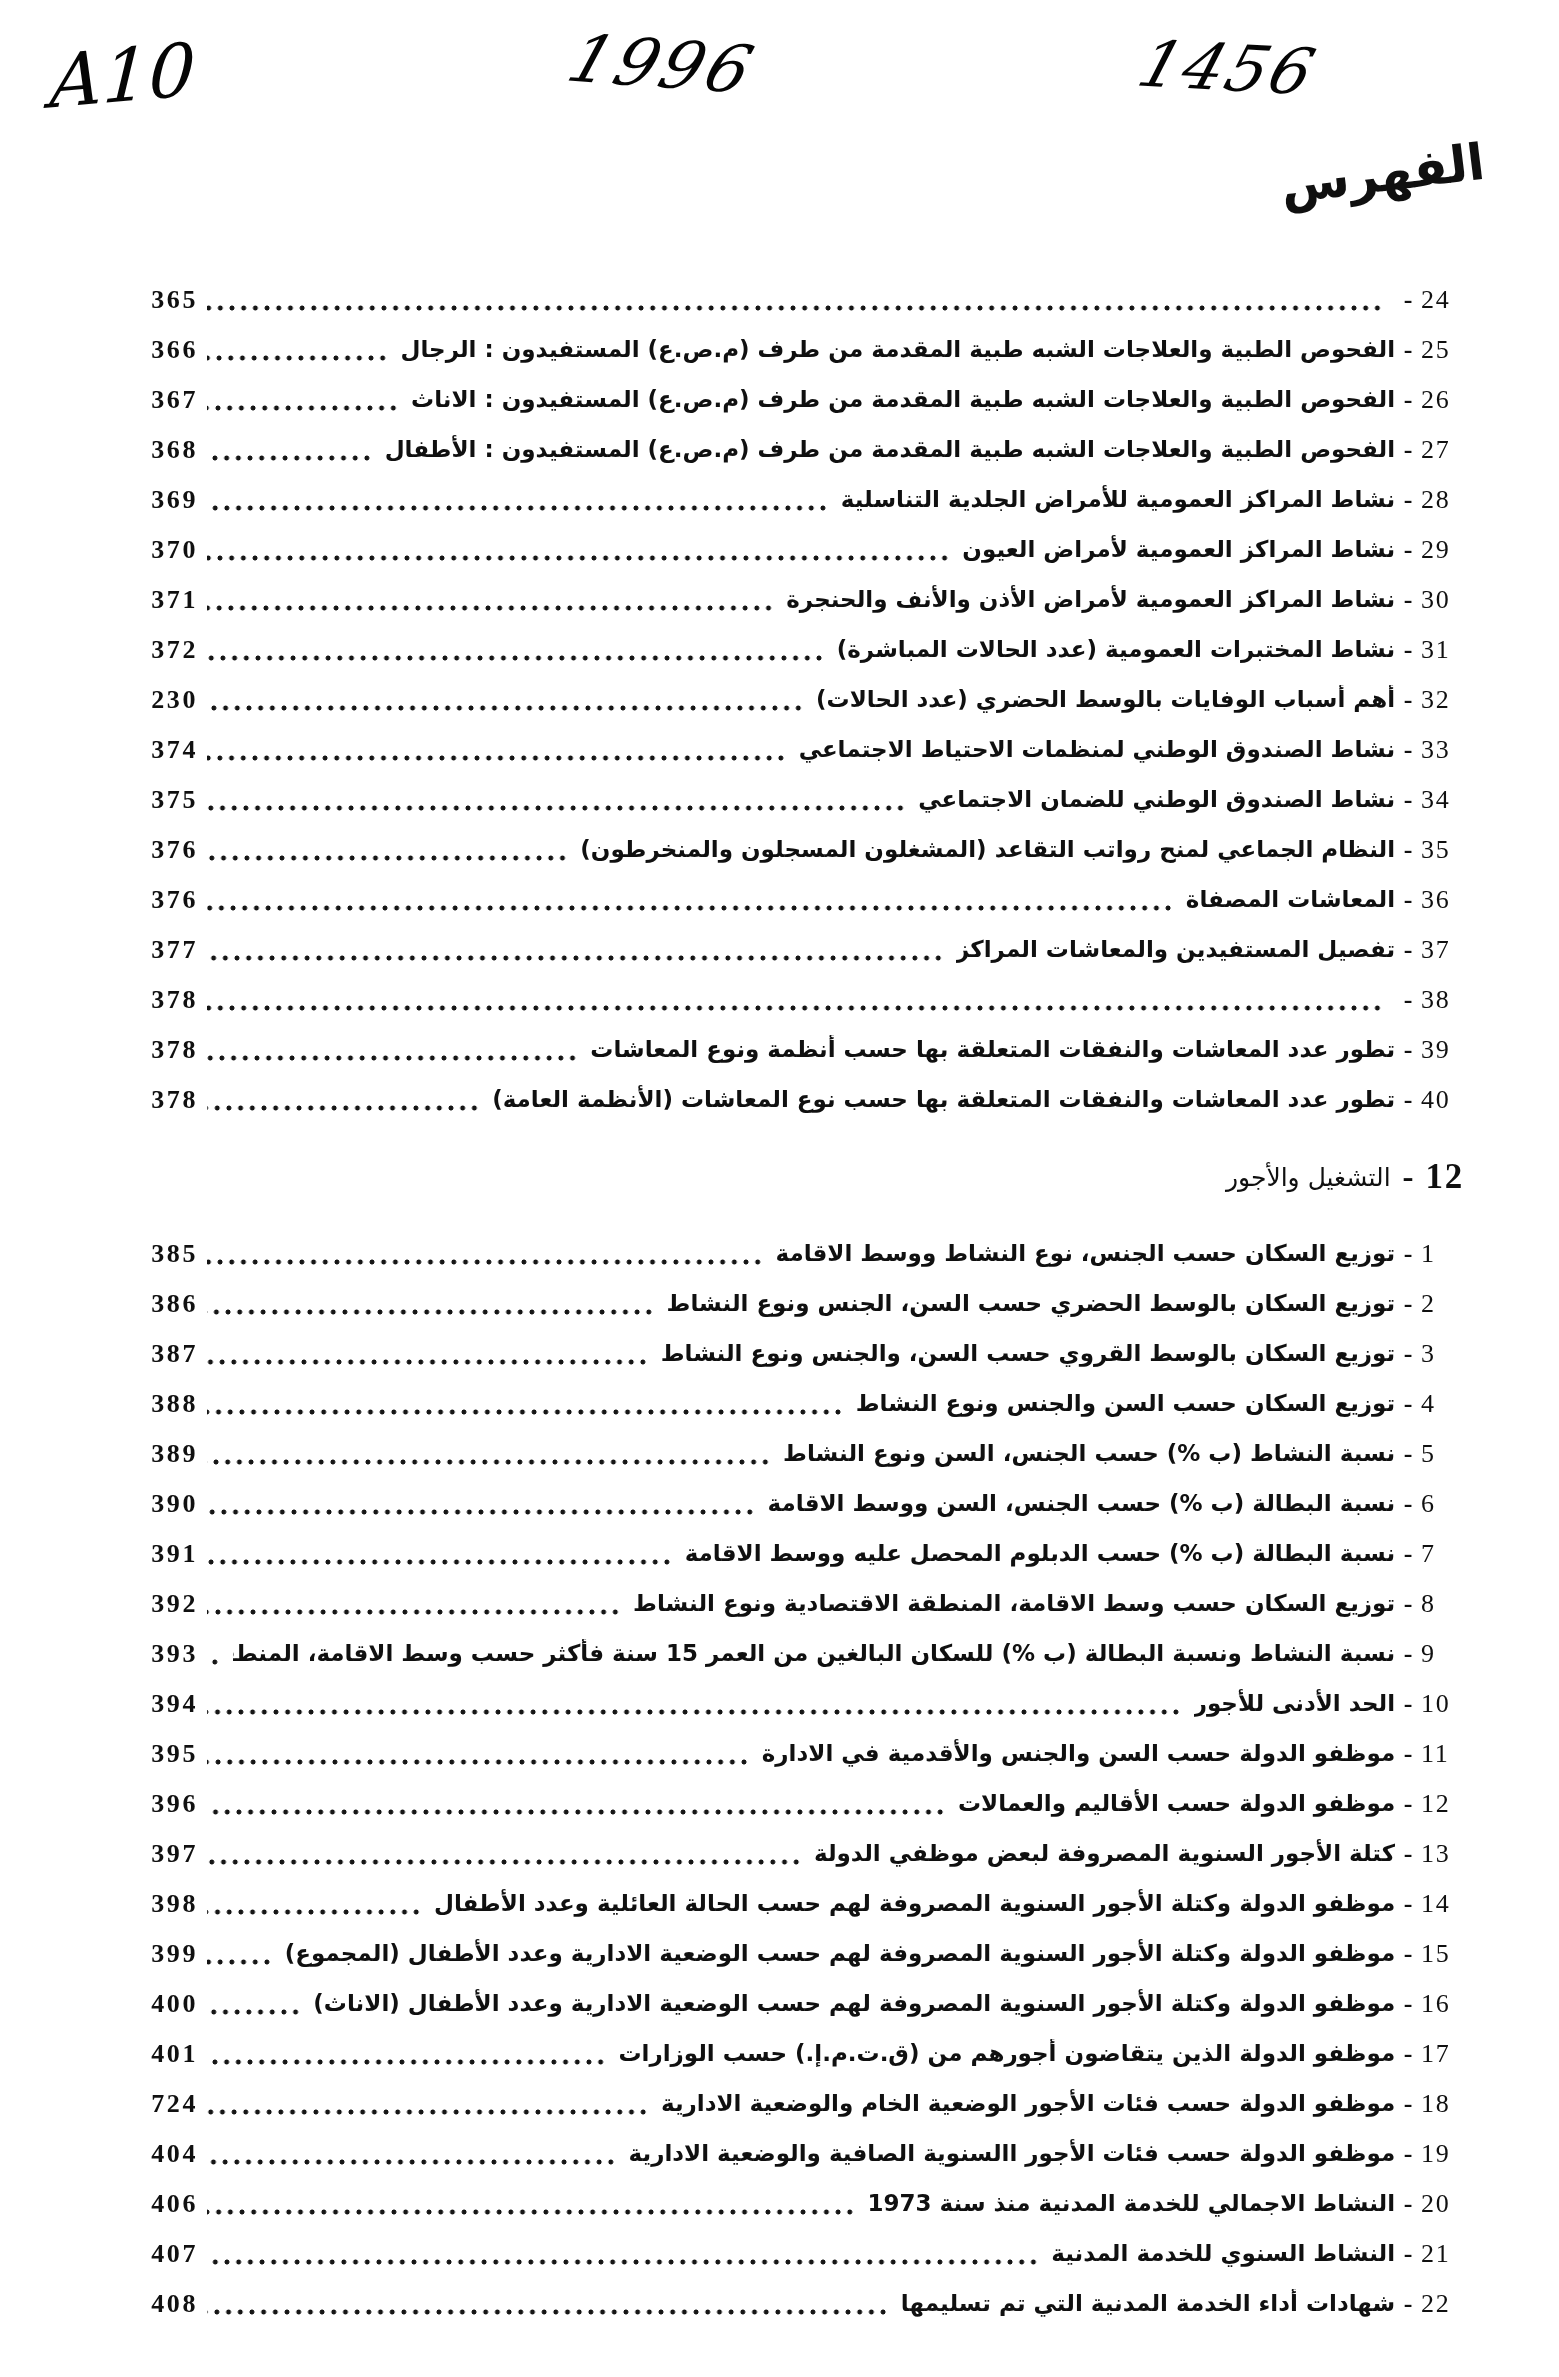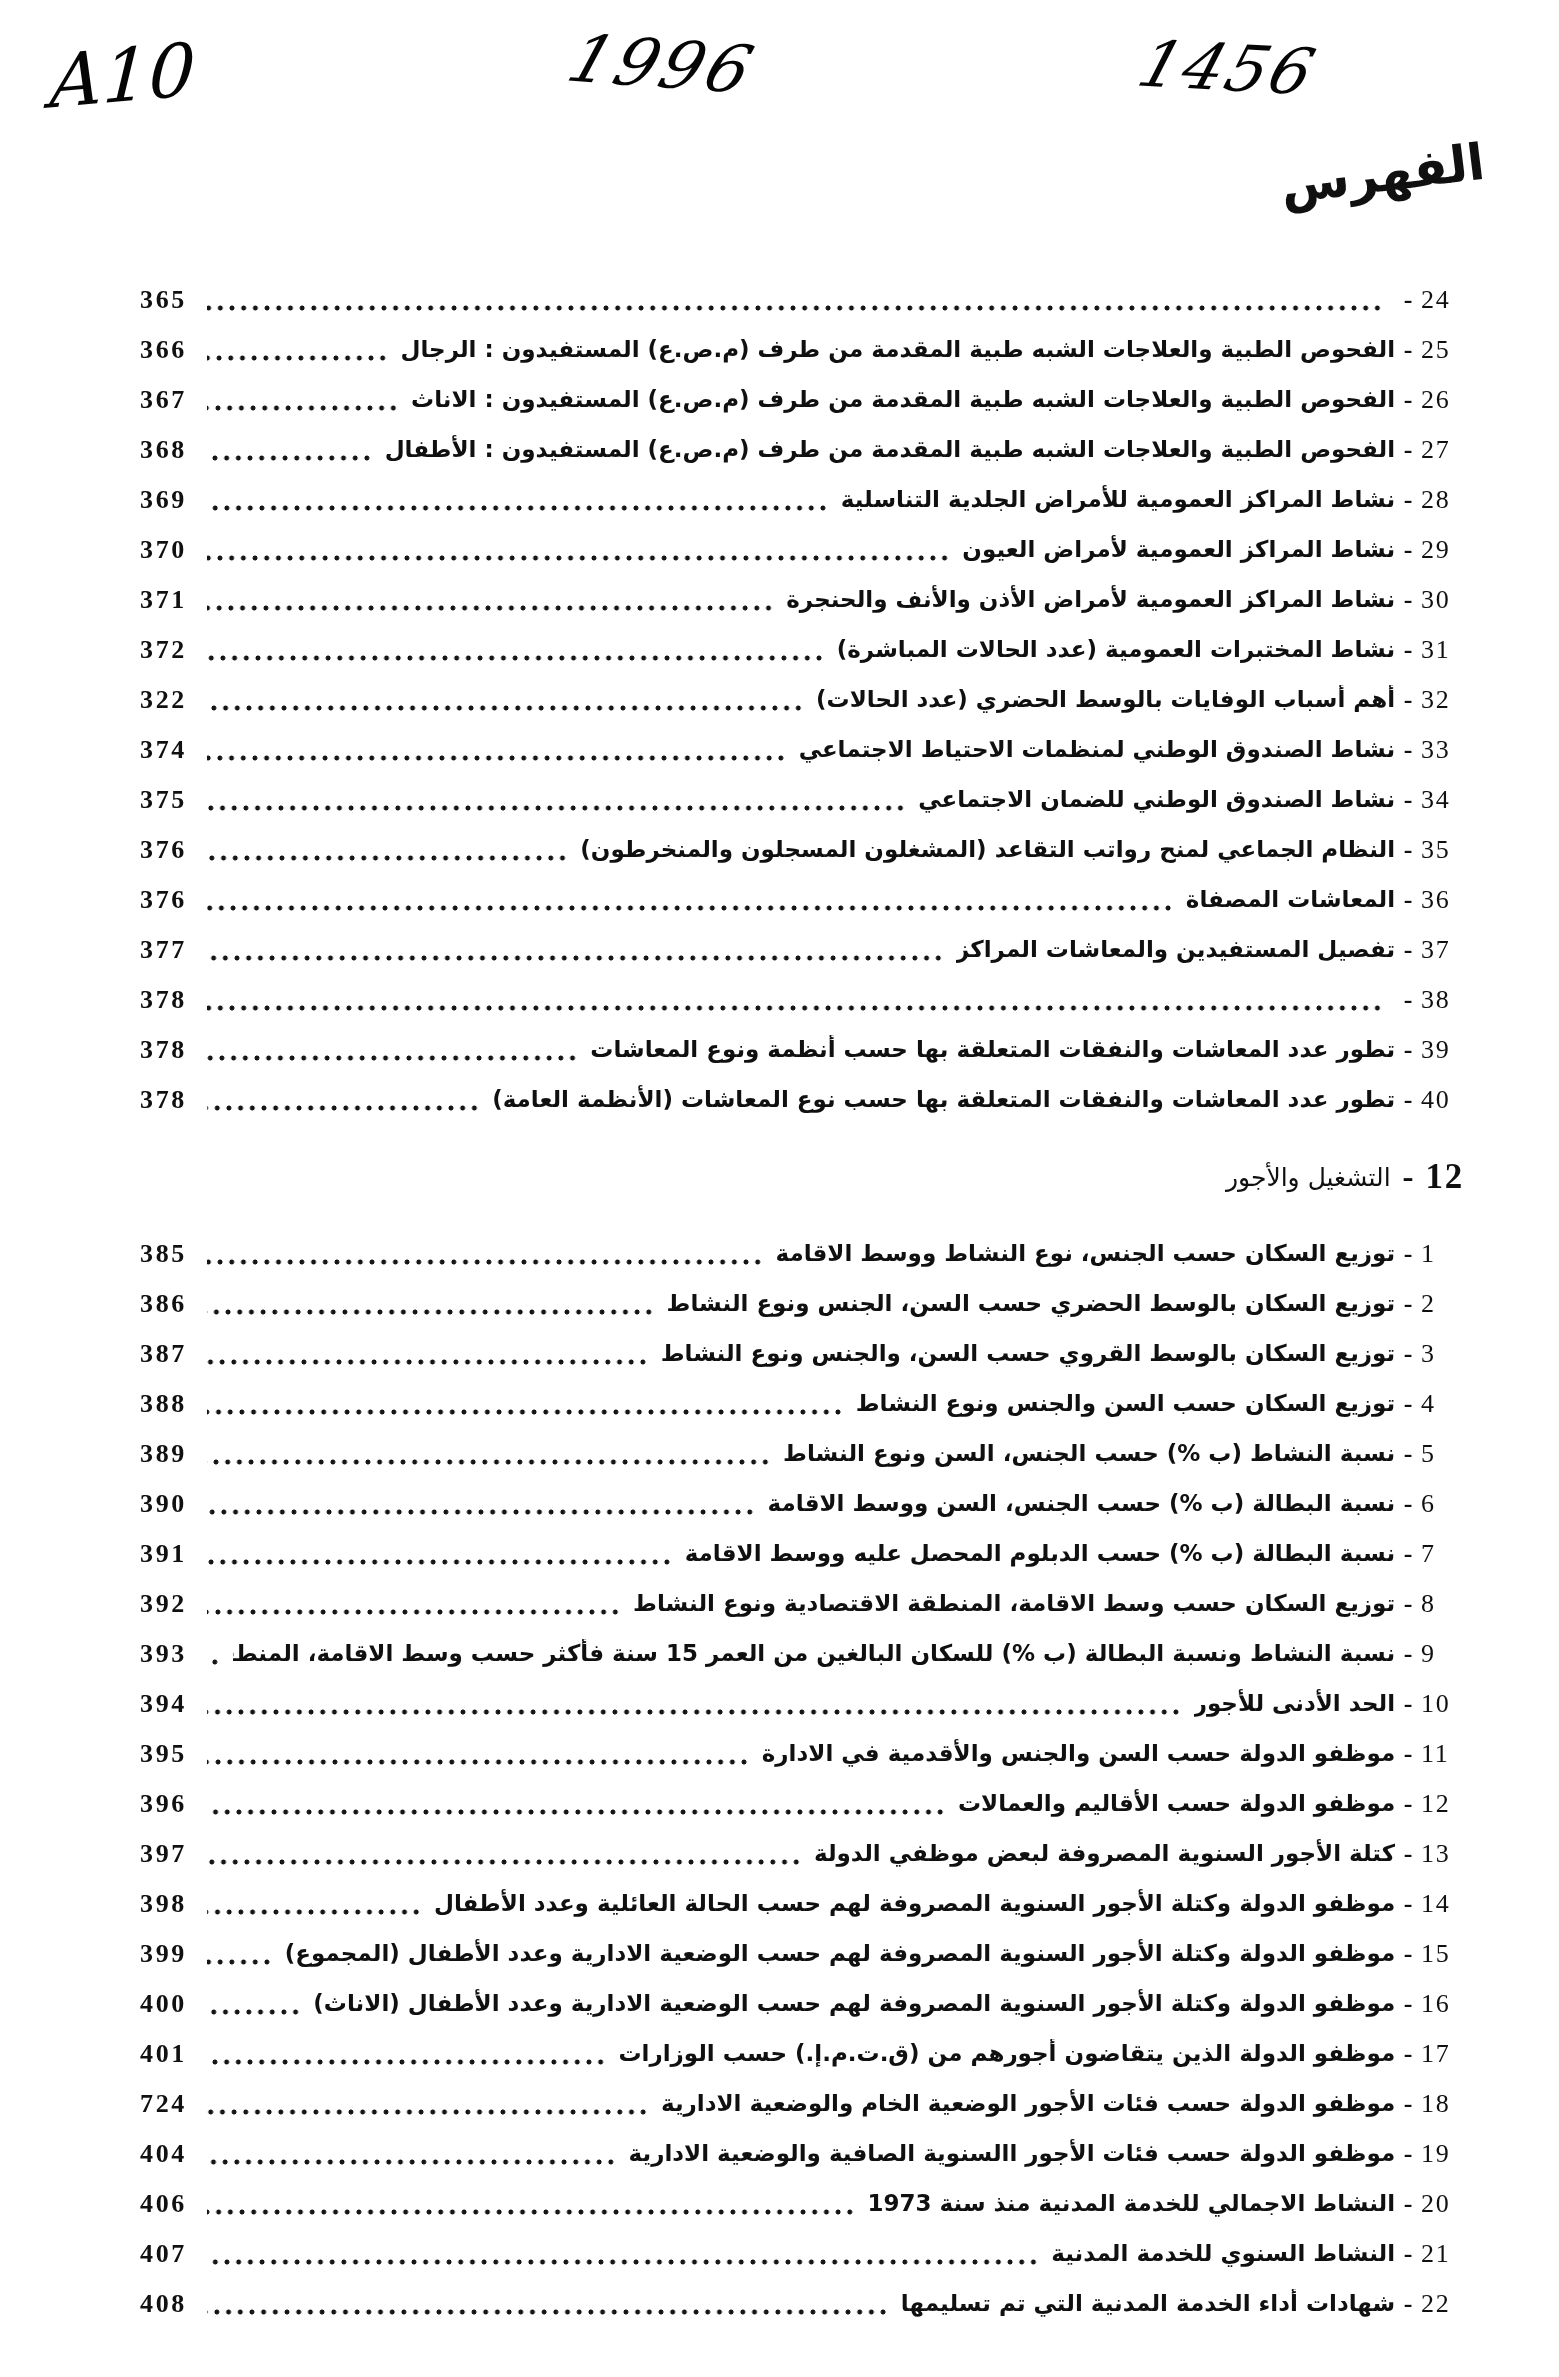--- a/index.html
+++ b/index.html
@@ -50,21 +50,21 @@
     white-space:nowrap;
     font-size:23px;font-weight:700;line-height:1.3;
   }
   .e-dots{
     flex:1 1 17.3px;min-width:14px;height:7.8px;
     align-self:flex-end;margin:0 10.4px 13px 8.6px;
     background-image:radial-gradient(circle at 3.9px 3.9px,#151515 2.2px,transparent 2.7px);
     background-size:11.7px 7.8px;background-repeat:repeat-x;background-position:right 0;
   }
   .e-page{
-    flex:0 0 auto;width:69px;text-align:center;direction:ltr;
+    flex:0 0 auto;width:69px;text-align:right;direction:ltr;
     font-family:"Liberation Serif",serif;font-weight:700;font-size:26px;
     letter-spacing:2.6px;
   }
   .sec-heading{
     display:flex;flex-direction:row;align-items:center;direction:rtl;
     height:104px;
   }
   .h-num{
     font-family:"Liberation Serif",serif;font-weight:700;font-size:35px;
     direction:ltr;letter-spacing:1.7px;
@@ -136,21 +136,21 @@
     <span class="e-dash">-</span>
     <span class="e-text">نشاط المختبرات العمومية (عدد الحالات المباشرة)</span>
     <span class="e-dots"></span>
     <span class="e-page">372</span>
   </div>
       <div class="toc-row">
     <span class="e-num">32</span>
     <span class="e-dash">-</span>
     <span class="e-text">أهم أسباب الوفايات بالوسط الحضري (عدد الحالات)</span>
     <span class="e-dots"></span>
-    <span class="e-page">322</span>
+    <span class="e-page">230</span>
   </div>
       <div class="toc-row">
     <span class="e-num">33</span>
     <span class="e-dash">-</span>
     <span class="e-text">نشاط الصندوق الوطني لمنظمات الاحتياط الاجتماعي</span>
     <span class="e-dots"></span>
     <span class="e-page">374</span>
   </div>
       <div class="toc-row">
     <span class="e-num">34</span>

